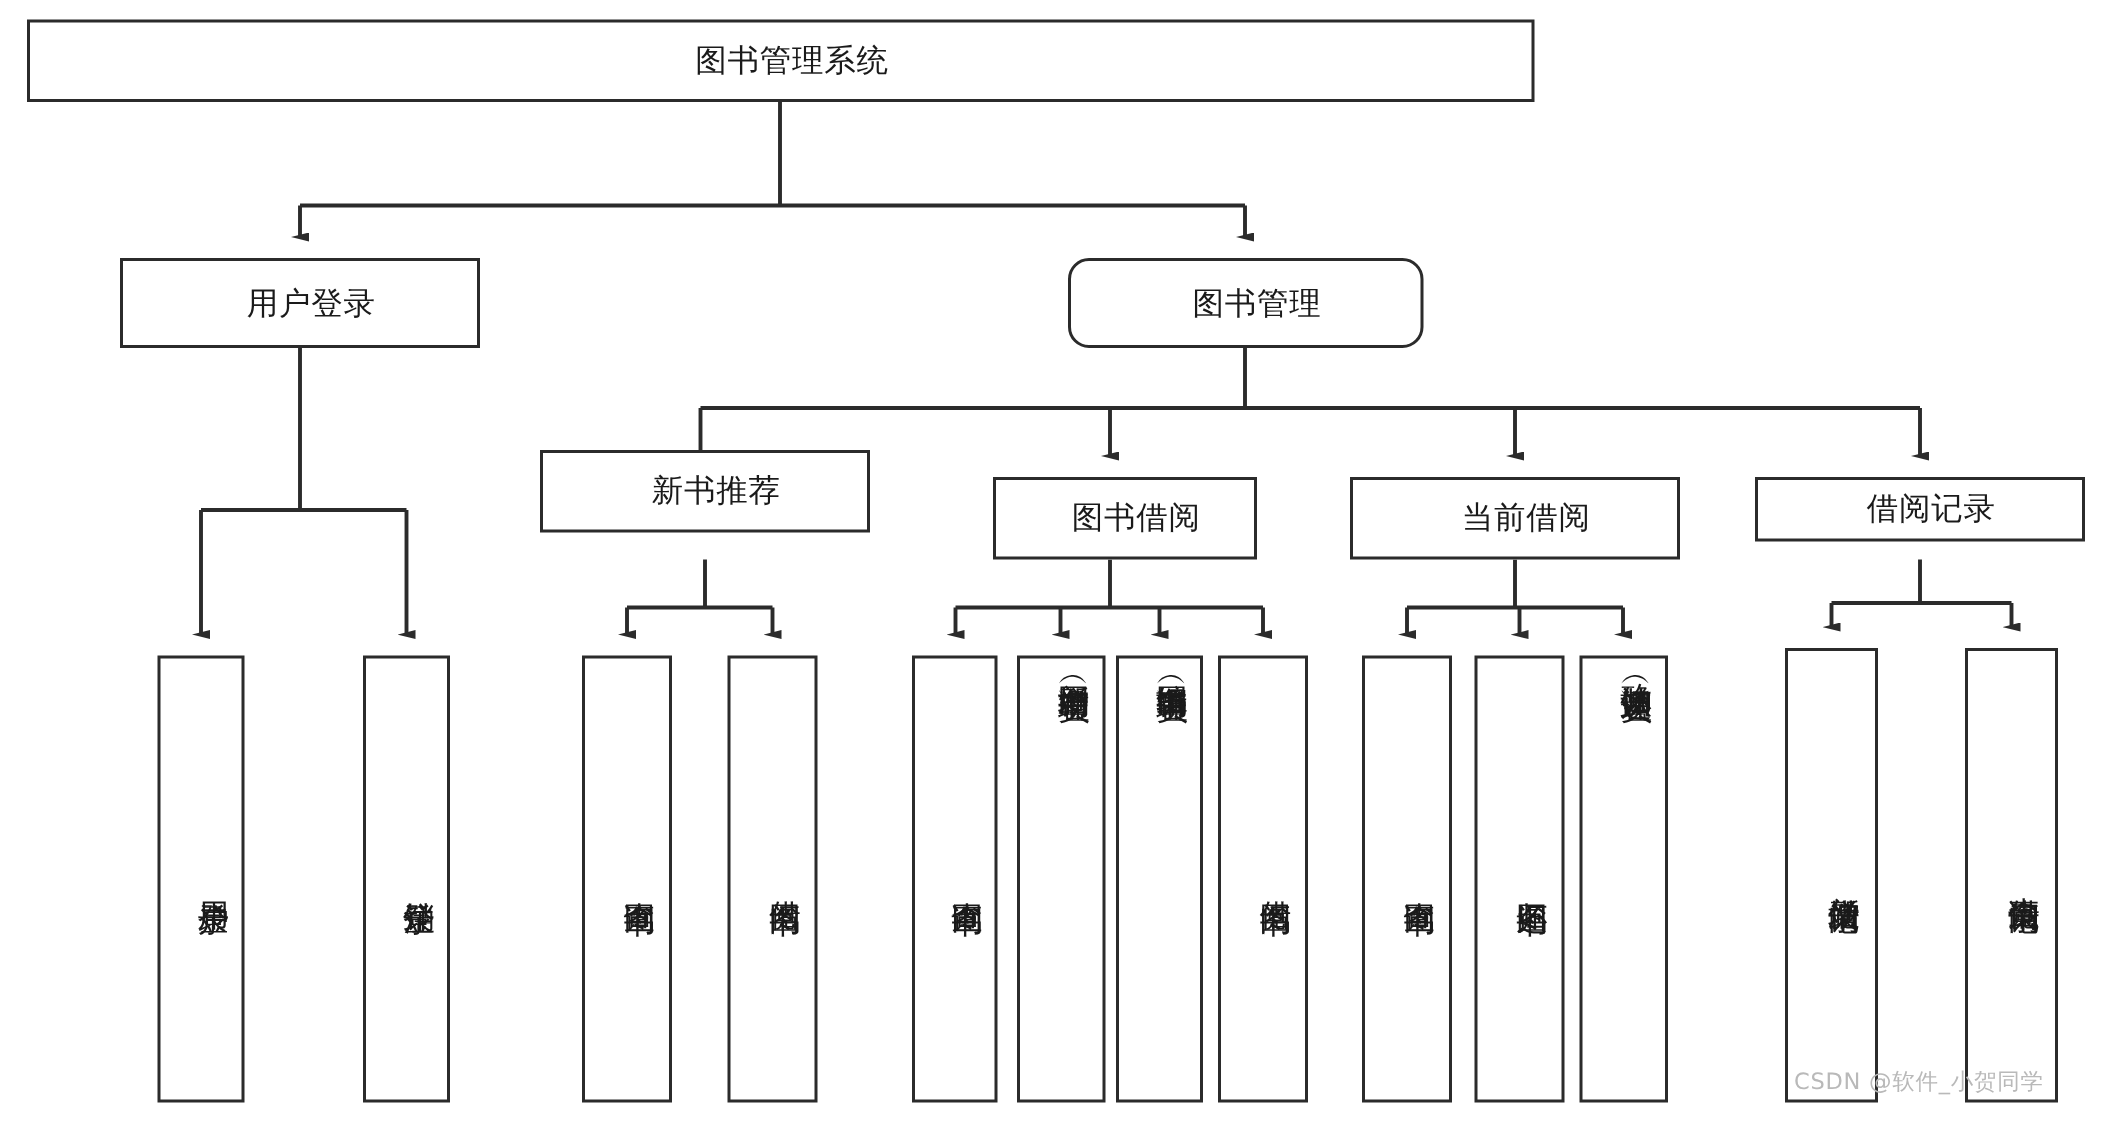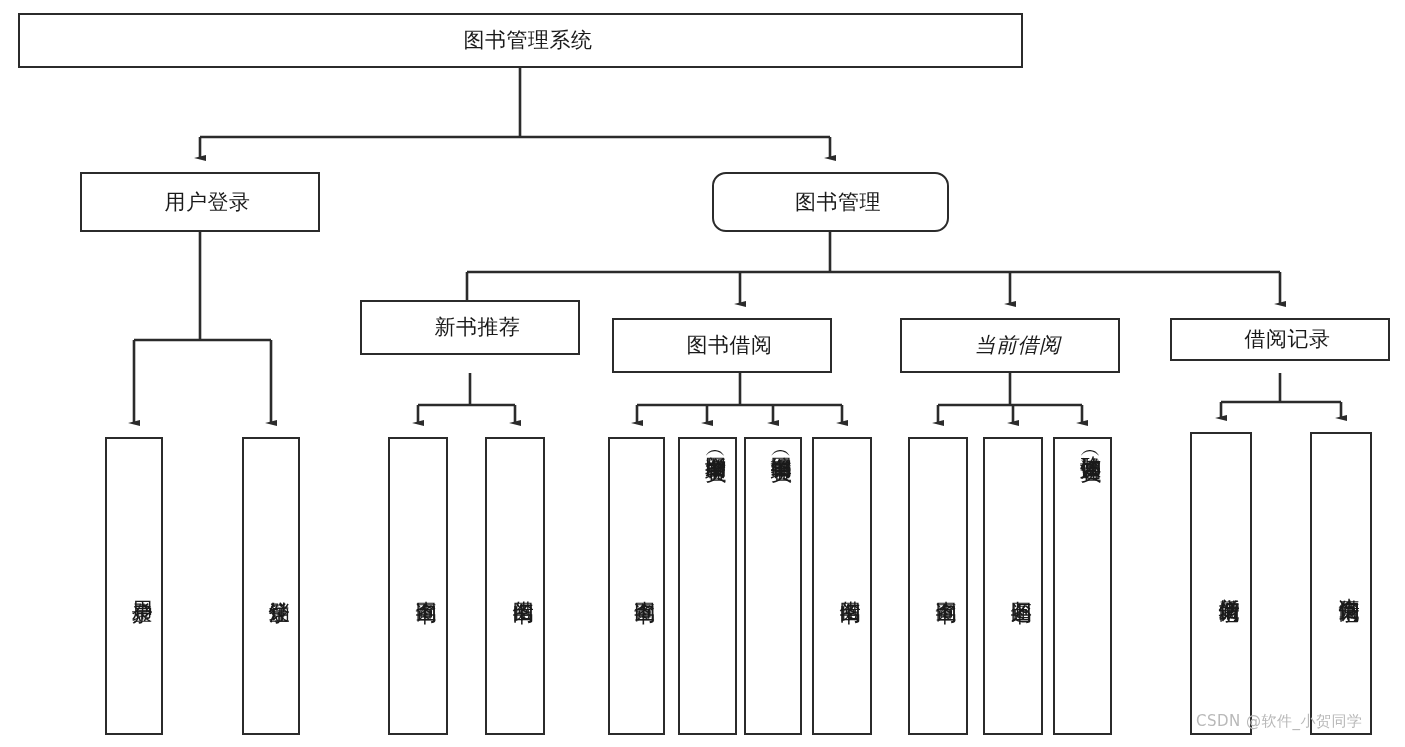--- a/index.html
+++ b/index.html
@@ -134,24 +134,24 @@
   <div class="node" style="left:80px; top:172px; width:240px; height:60px;">
     <span class="node-label">用户登录</span>
   </div>
   <div class="node" style="left:712px; top:172px; width:237px; height:60px;border-radius:14px;">
     <span class="node-label">图书管理</span>
   </div>
 
   <div class="node" style="left:360px; top:300px; width:220px; height:55px;">
     <span class="node-label">新书推荐</span>
   </div>
-  <div class="node" style="left:612px; top:318px; width:220px; height:55px;">
+  <div class="node" style="left:662px; top:318px; width:176px; height:55px;">
     <span class="node-label">图书借阅</span>
   </div>
-  <div class="node" style="left:900px; top:318px; width:220px; height:55px;font-style:italic;">
+  <div class="node" style="left:900px; top:318px; width:220px; height:55px;">
     <span class="node-label">当前借阅</span>
   </div>
   <div class="node" style="left:1170px; top:318px; width:220px; height:43px;">
     <span class="node-label">借阅记录</span>
   </div>
 
   <div class="node leaf center-v" style="left:105px; top:437px; width:58px; height:298px;">
     <span class="node-label">用户登录</span>
   </div>
   <div class="node leaf center-v" style="left:242px; top:437px; width:58px; height:298px;">

